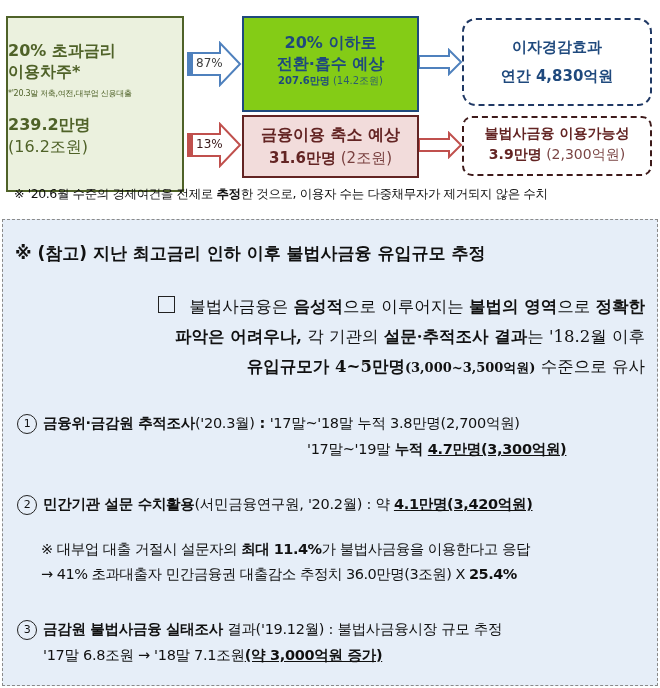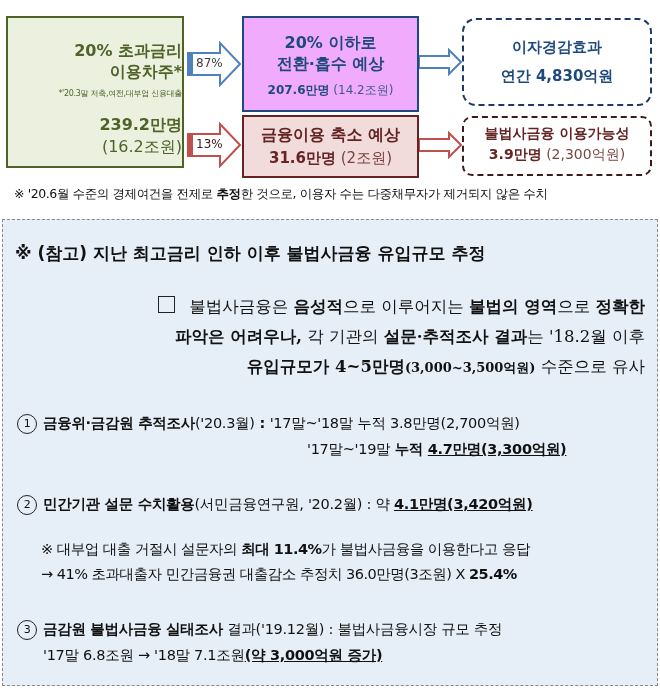--- a/index.html
+++ b/index.html
@@ -1,29 +1,29 @@
 <!DOCTYPE html>
 <html><head>
 <meta charset="utf-8">
 <style>
   html, body { margin:0; padding:0; }
   body { width:660px; height:688px; background:#ffffff; position:relative; overflow:hidden;
          font-family:"DejaVu Sans", "Liberation Sans", sans-serif; color:#222; }
   .abs { position:absolute; box-sizing:border-box; }
   
-  .green-box { left:6px; top:16px; width:178px; height:152px; background:#ebf1de; border:2px solid #4f6228;
-               text-align:right; color:#4f6228; }
+  .green-box { left:6px; top:16px; width:178px; height:176px; background:#ebf1de; border:2px solid #4f6228;
+               text-align:left; color:#4f6228; }
   .gb-title { margin-top:22px; font-size:16px; font-weight:bold; line-height:21px; }
   .gb-note { font-size:8px; margin-top:6px; color:#4f6228; letter-spacing:-0.3px; }
   .gb-val { font-size:16px; font-weight:bold; margin-top:16px; }
   .gb-sub { font-size:16px; margin-top:1px; }
-  .blue-box { left:242px; top:16px; width:177px; height:96px; background:#f0abfc; border:2px solid #1f497d;
+  .blue-box { left:242px; top:16px; width:177px; height:96px; background:#84cc16; border:2px solid #1f497d;
               text-align:center; color:#1f497d; }
   .bb-title { font-size:16px; font-weight:bold; line-height:21px; margin-top:14px; }
-  .bb-val { font-size:12px; margin-top:8px; }
+  .bb-val { font-size:10px; }
   .red-box { left:242px; top:115px; width:177px; height:63px; background:#f2dcdb; border:2px solid #632423;
              text-align:center; color:#632423; }
   .rb-title { font-size:16px; font-weight:bold; margin-top:8px; }
   .rb-val { font-size:15px; margin-top:3px; }
   .bold { font-weight:bold; }
   .light { font-weight:normal; opacity:0.85; }
   .dash-blue { left:462px; top:18px; width:190px; height:88px; border:2.5px dashed #1f3864; border-radius:14px;
                text-align:center; color:#1f497d; }
   .db-title { font-size:15px; font-weight:bold; margin-top:18px; }
   .db-val { font-size:15px; font-weight:bold; margin-top:10px; }

